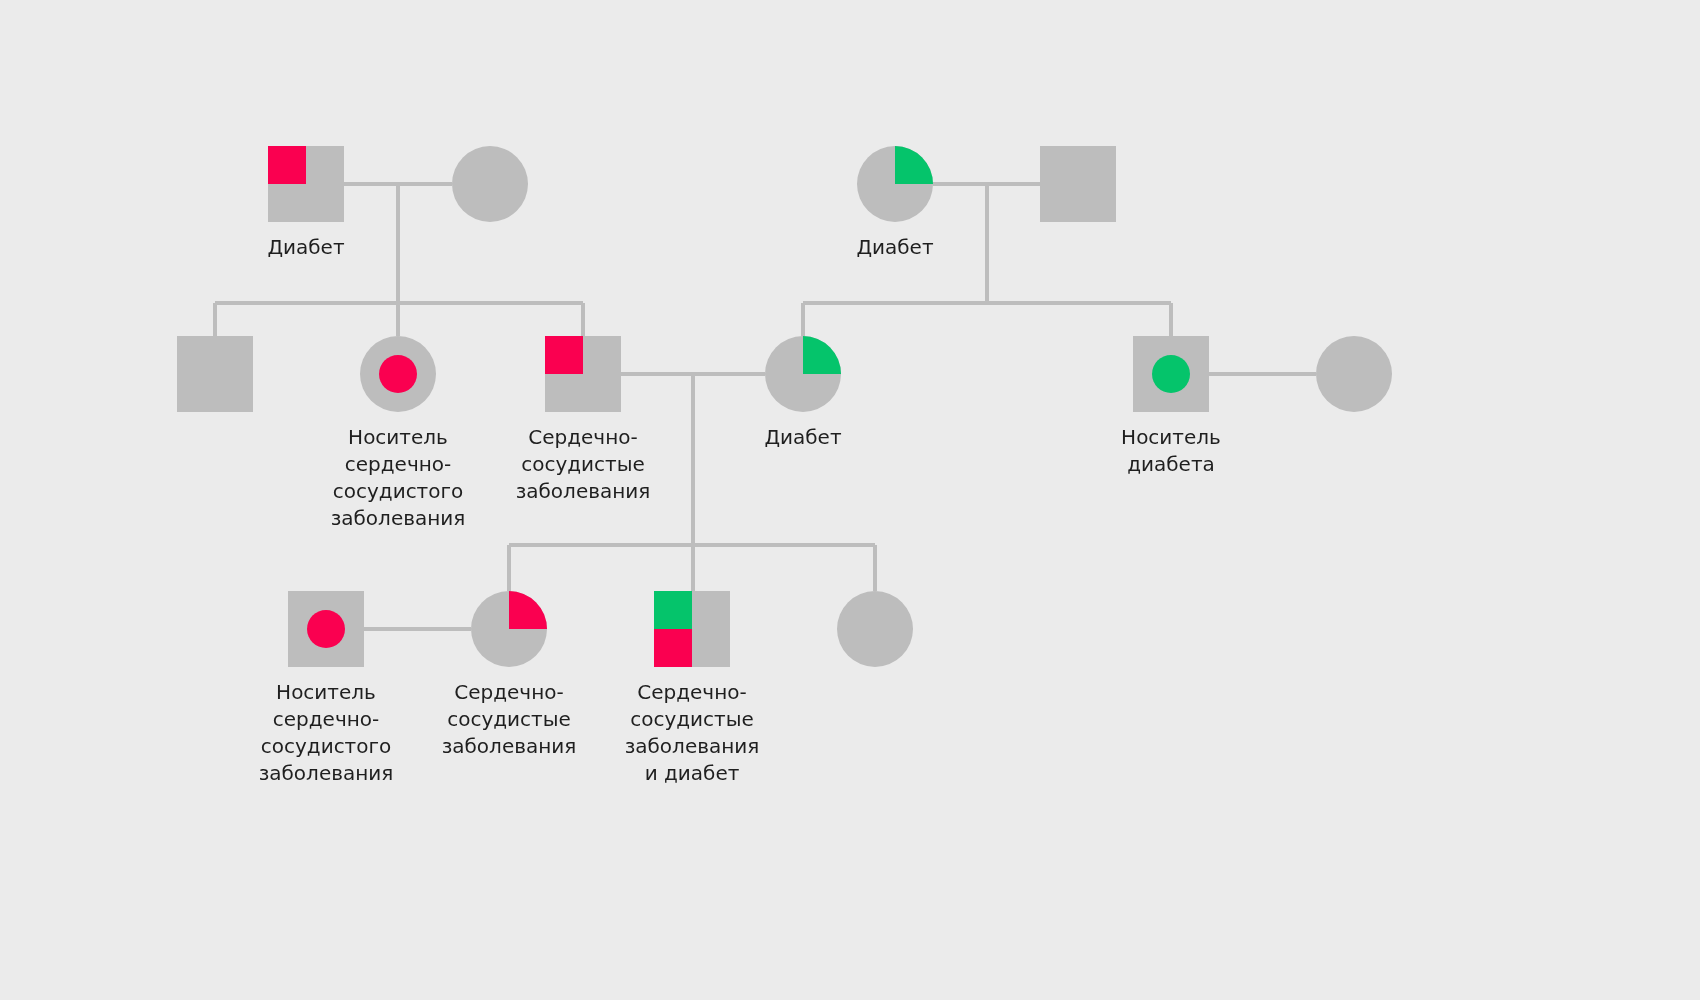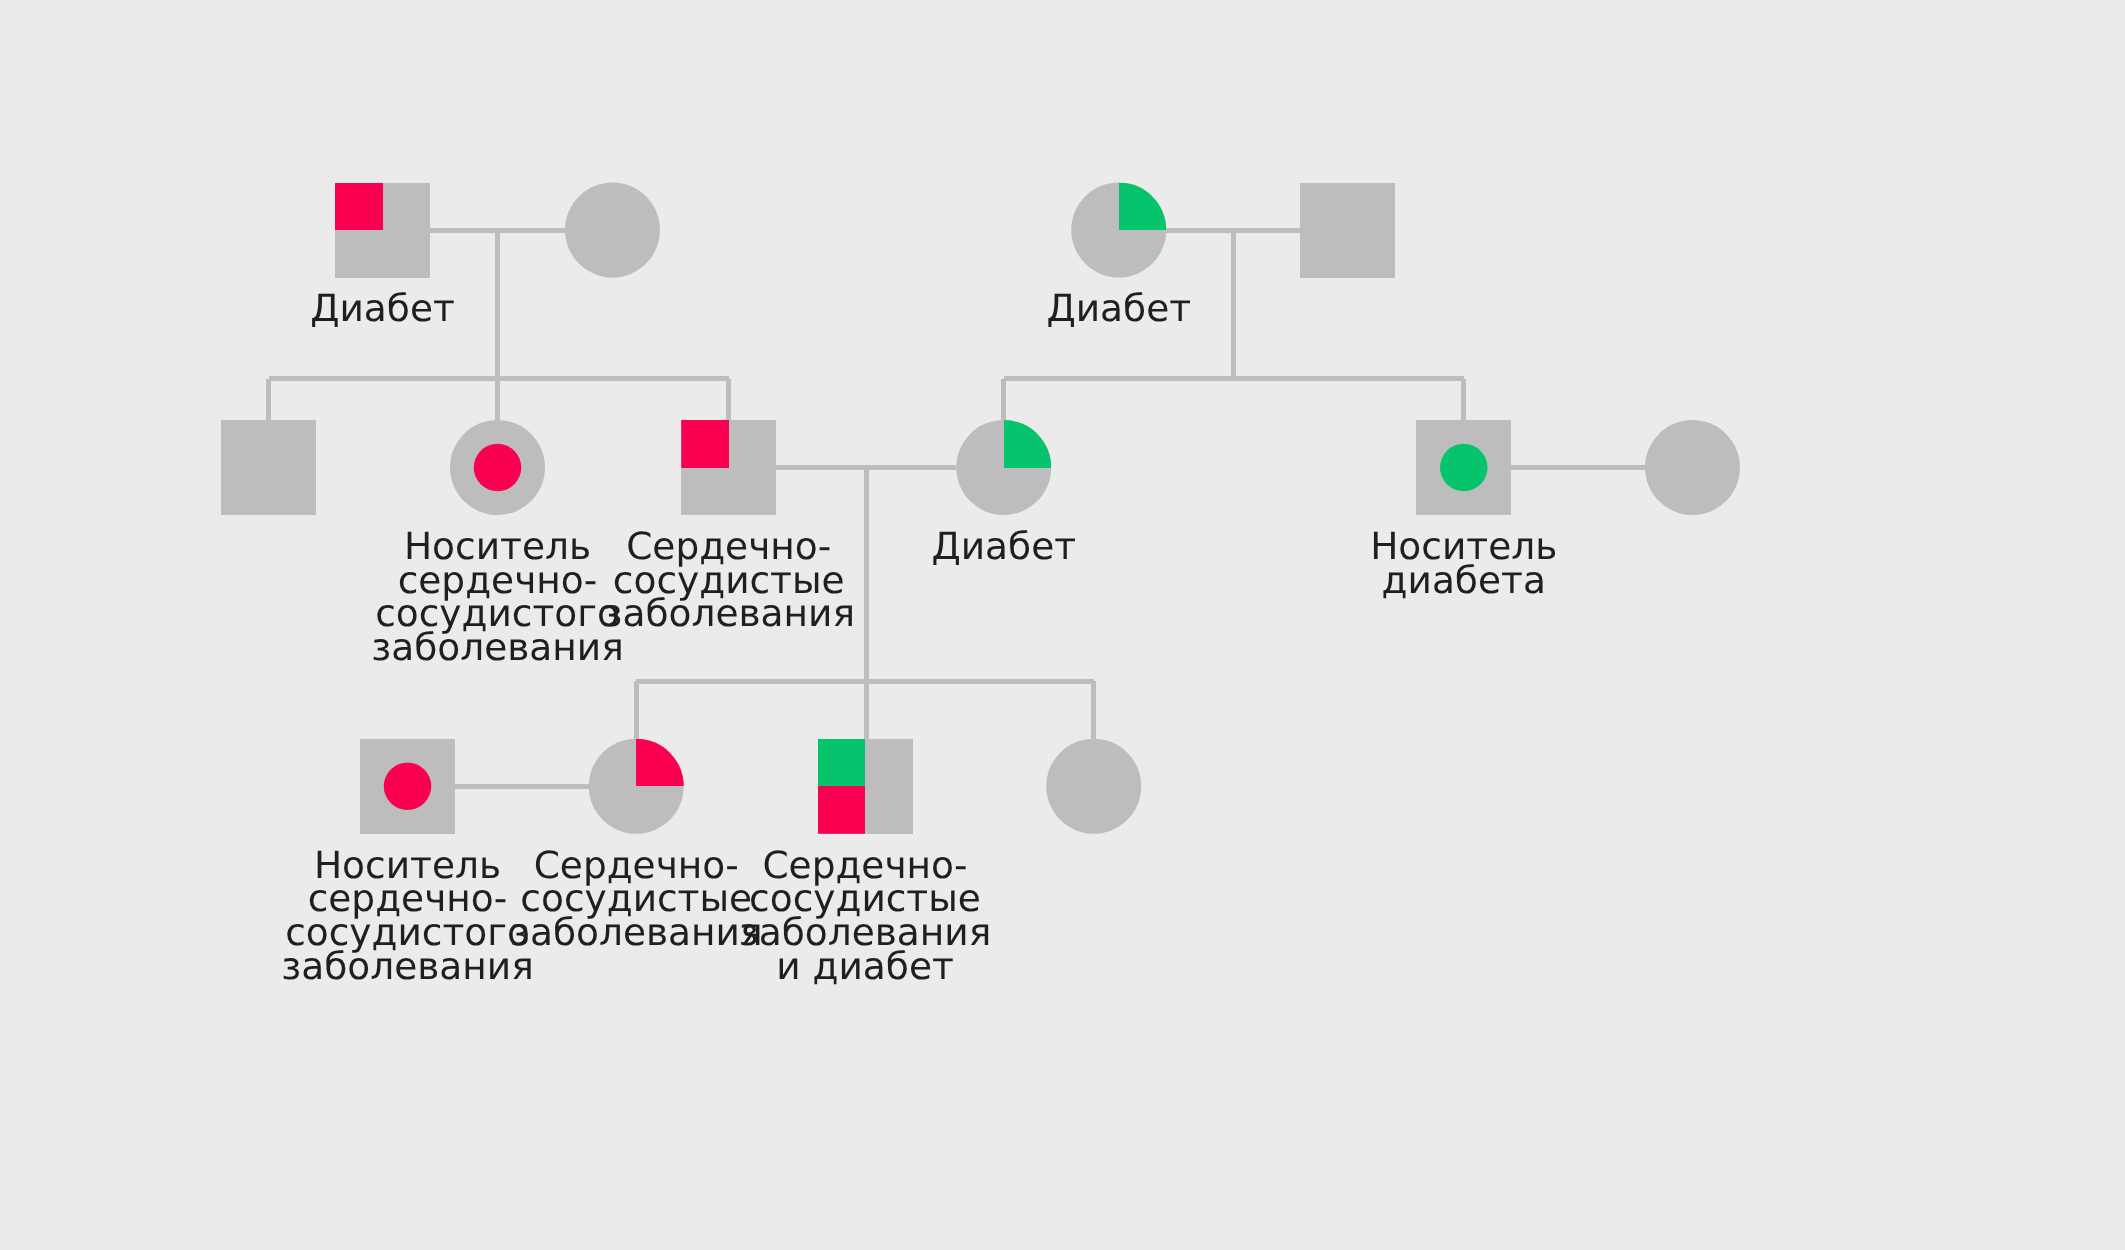--- a/index.html
+++ b/index.html
@@ -23,21 +23,21 @@
     position: absolute;
     left: 0;
     top: 0;
     width: 1700px;
     height: 1000px;
     display: block;
   }
   .node-label {
     position: absolute;
     text-align: center;
-    font-size: 30px;
+    font-size: 20px;
     line-height: 27px;
     color: #1f1f1f;
     white-space: pre-line;
     font-family: "DejaVu Sans", "Liberation Sans", sans-serif;
     pointer-events: none;
   }
 </style>
 </head>
 <body>
 

